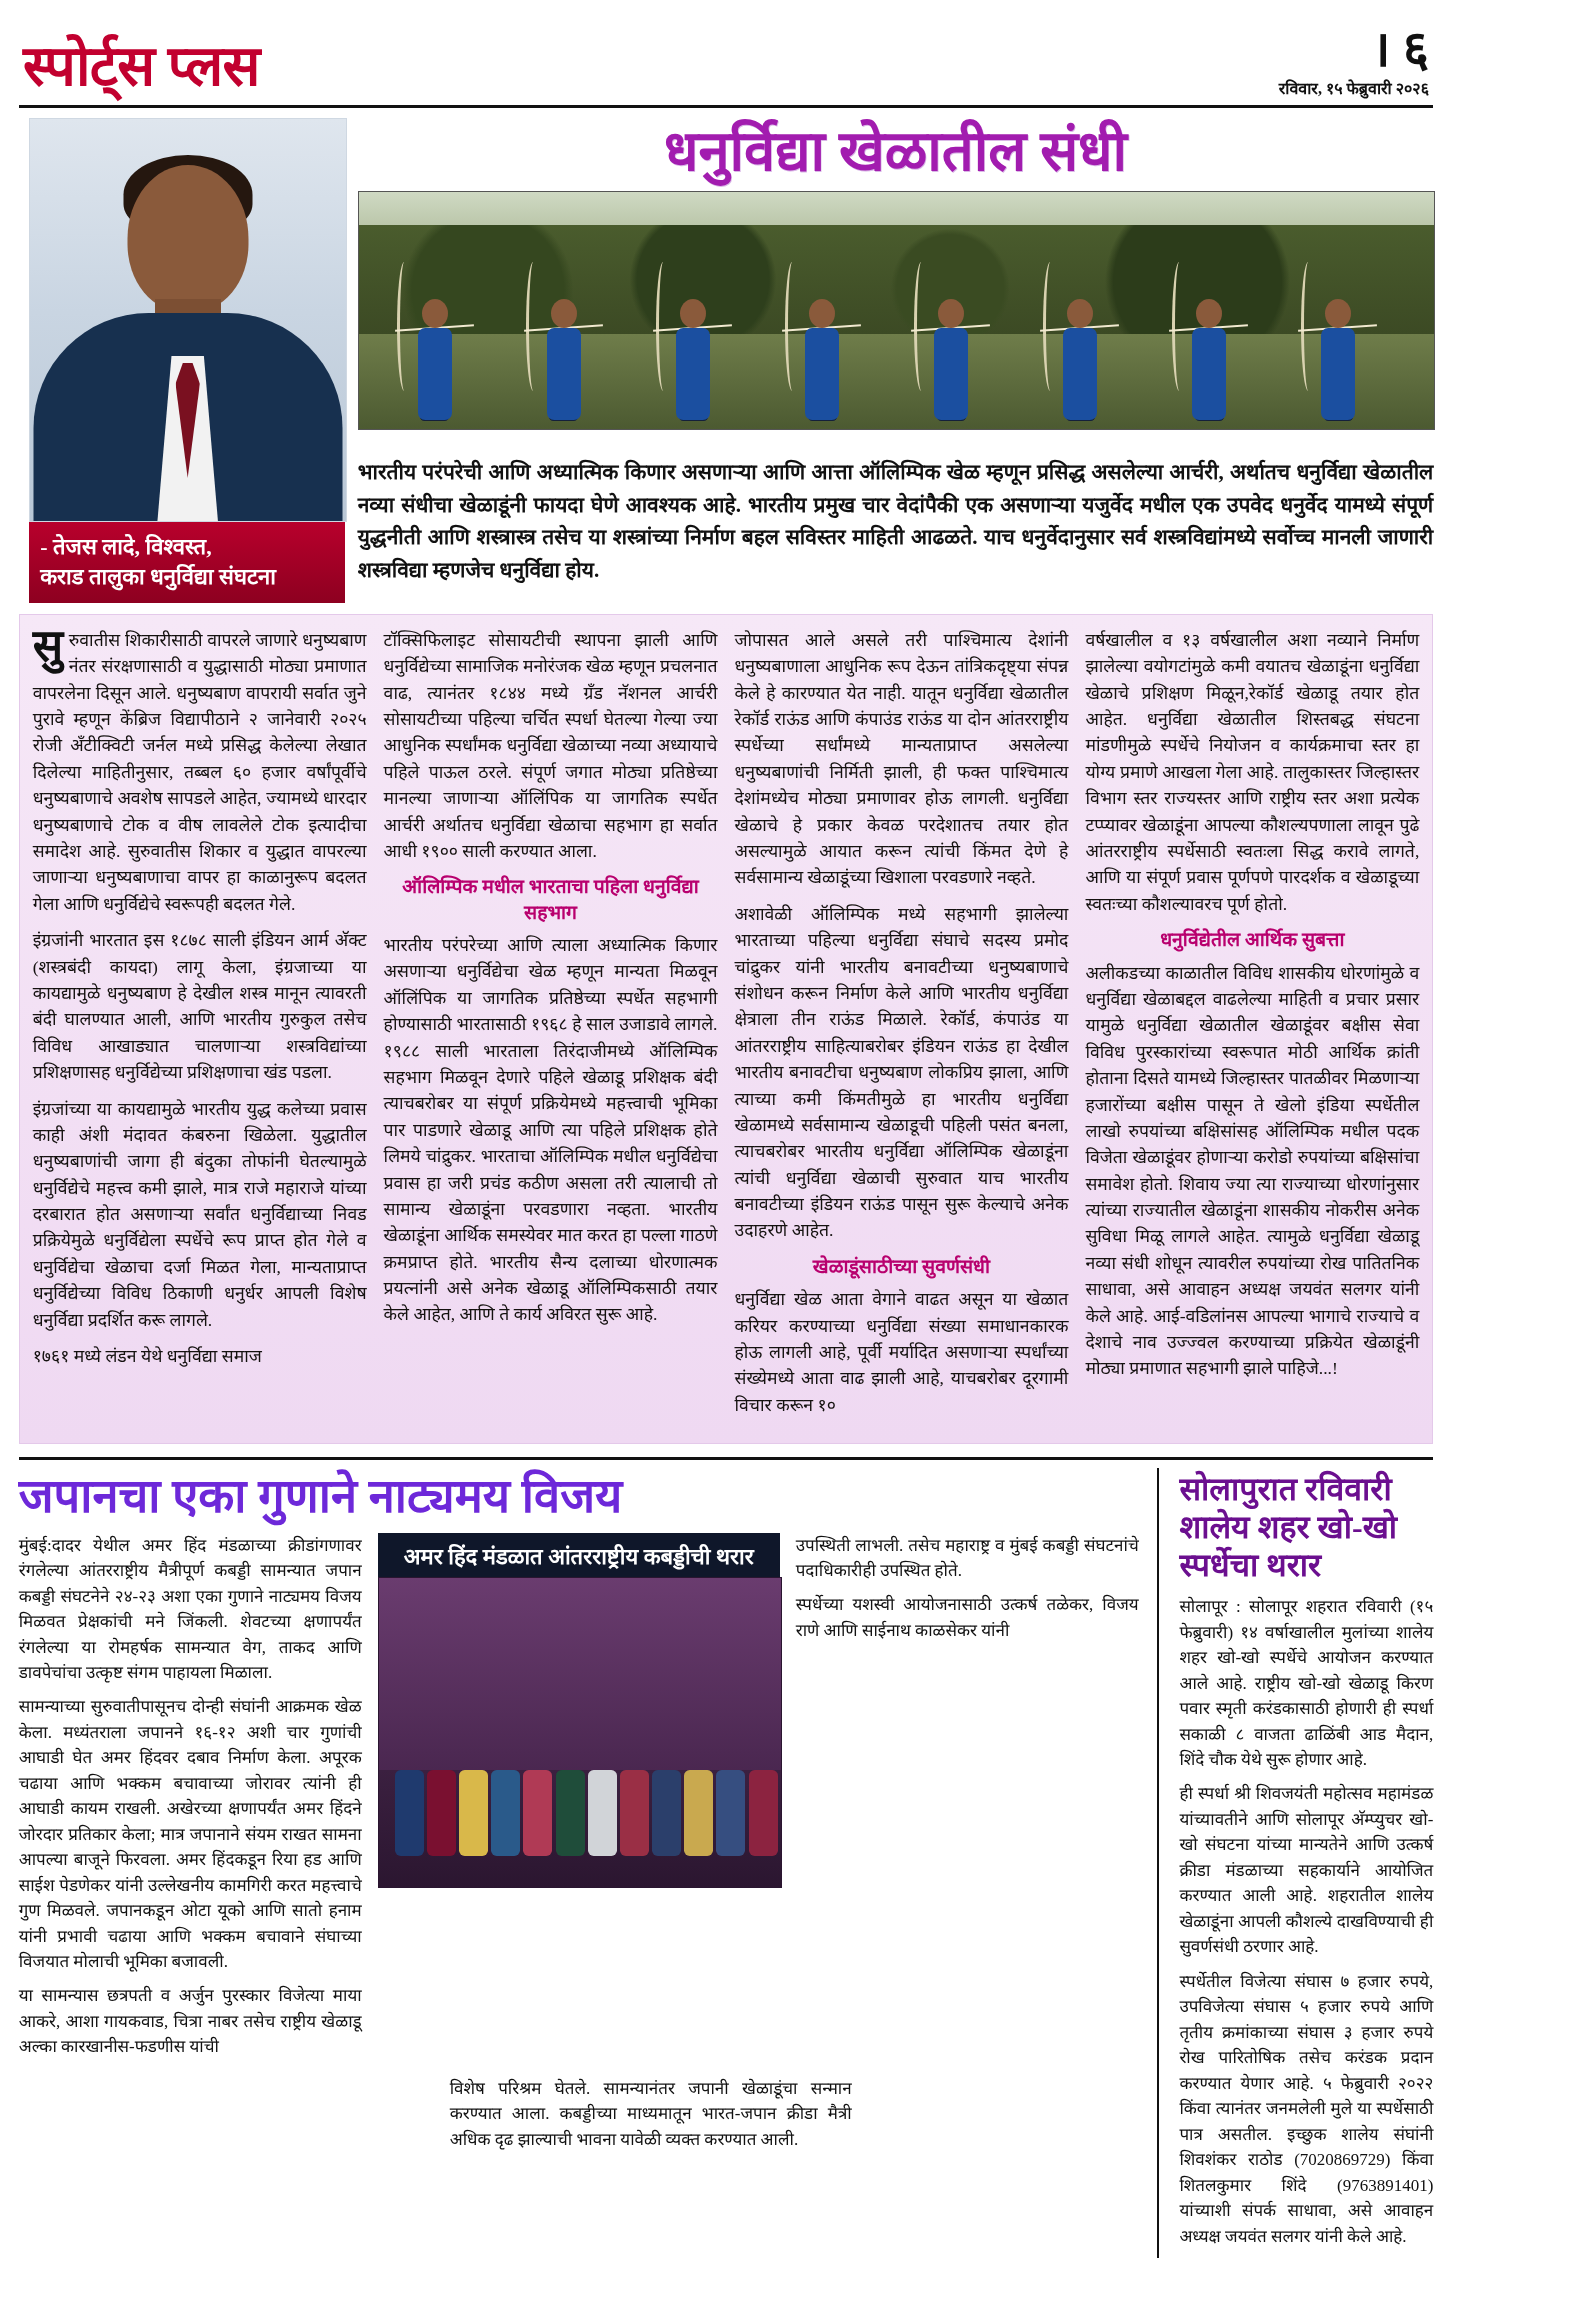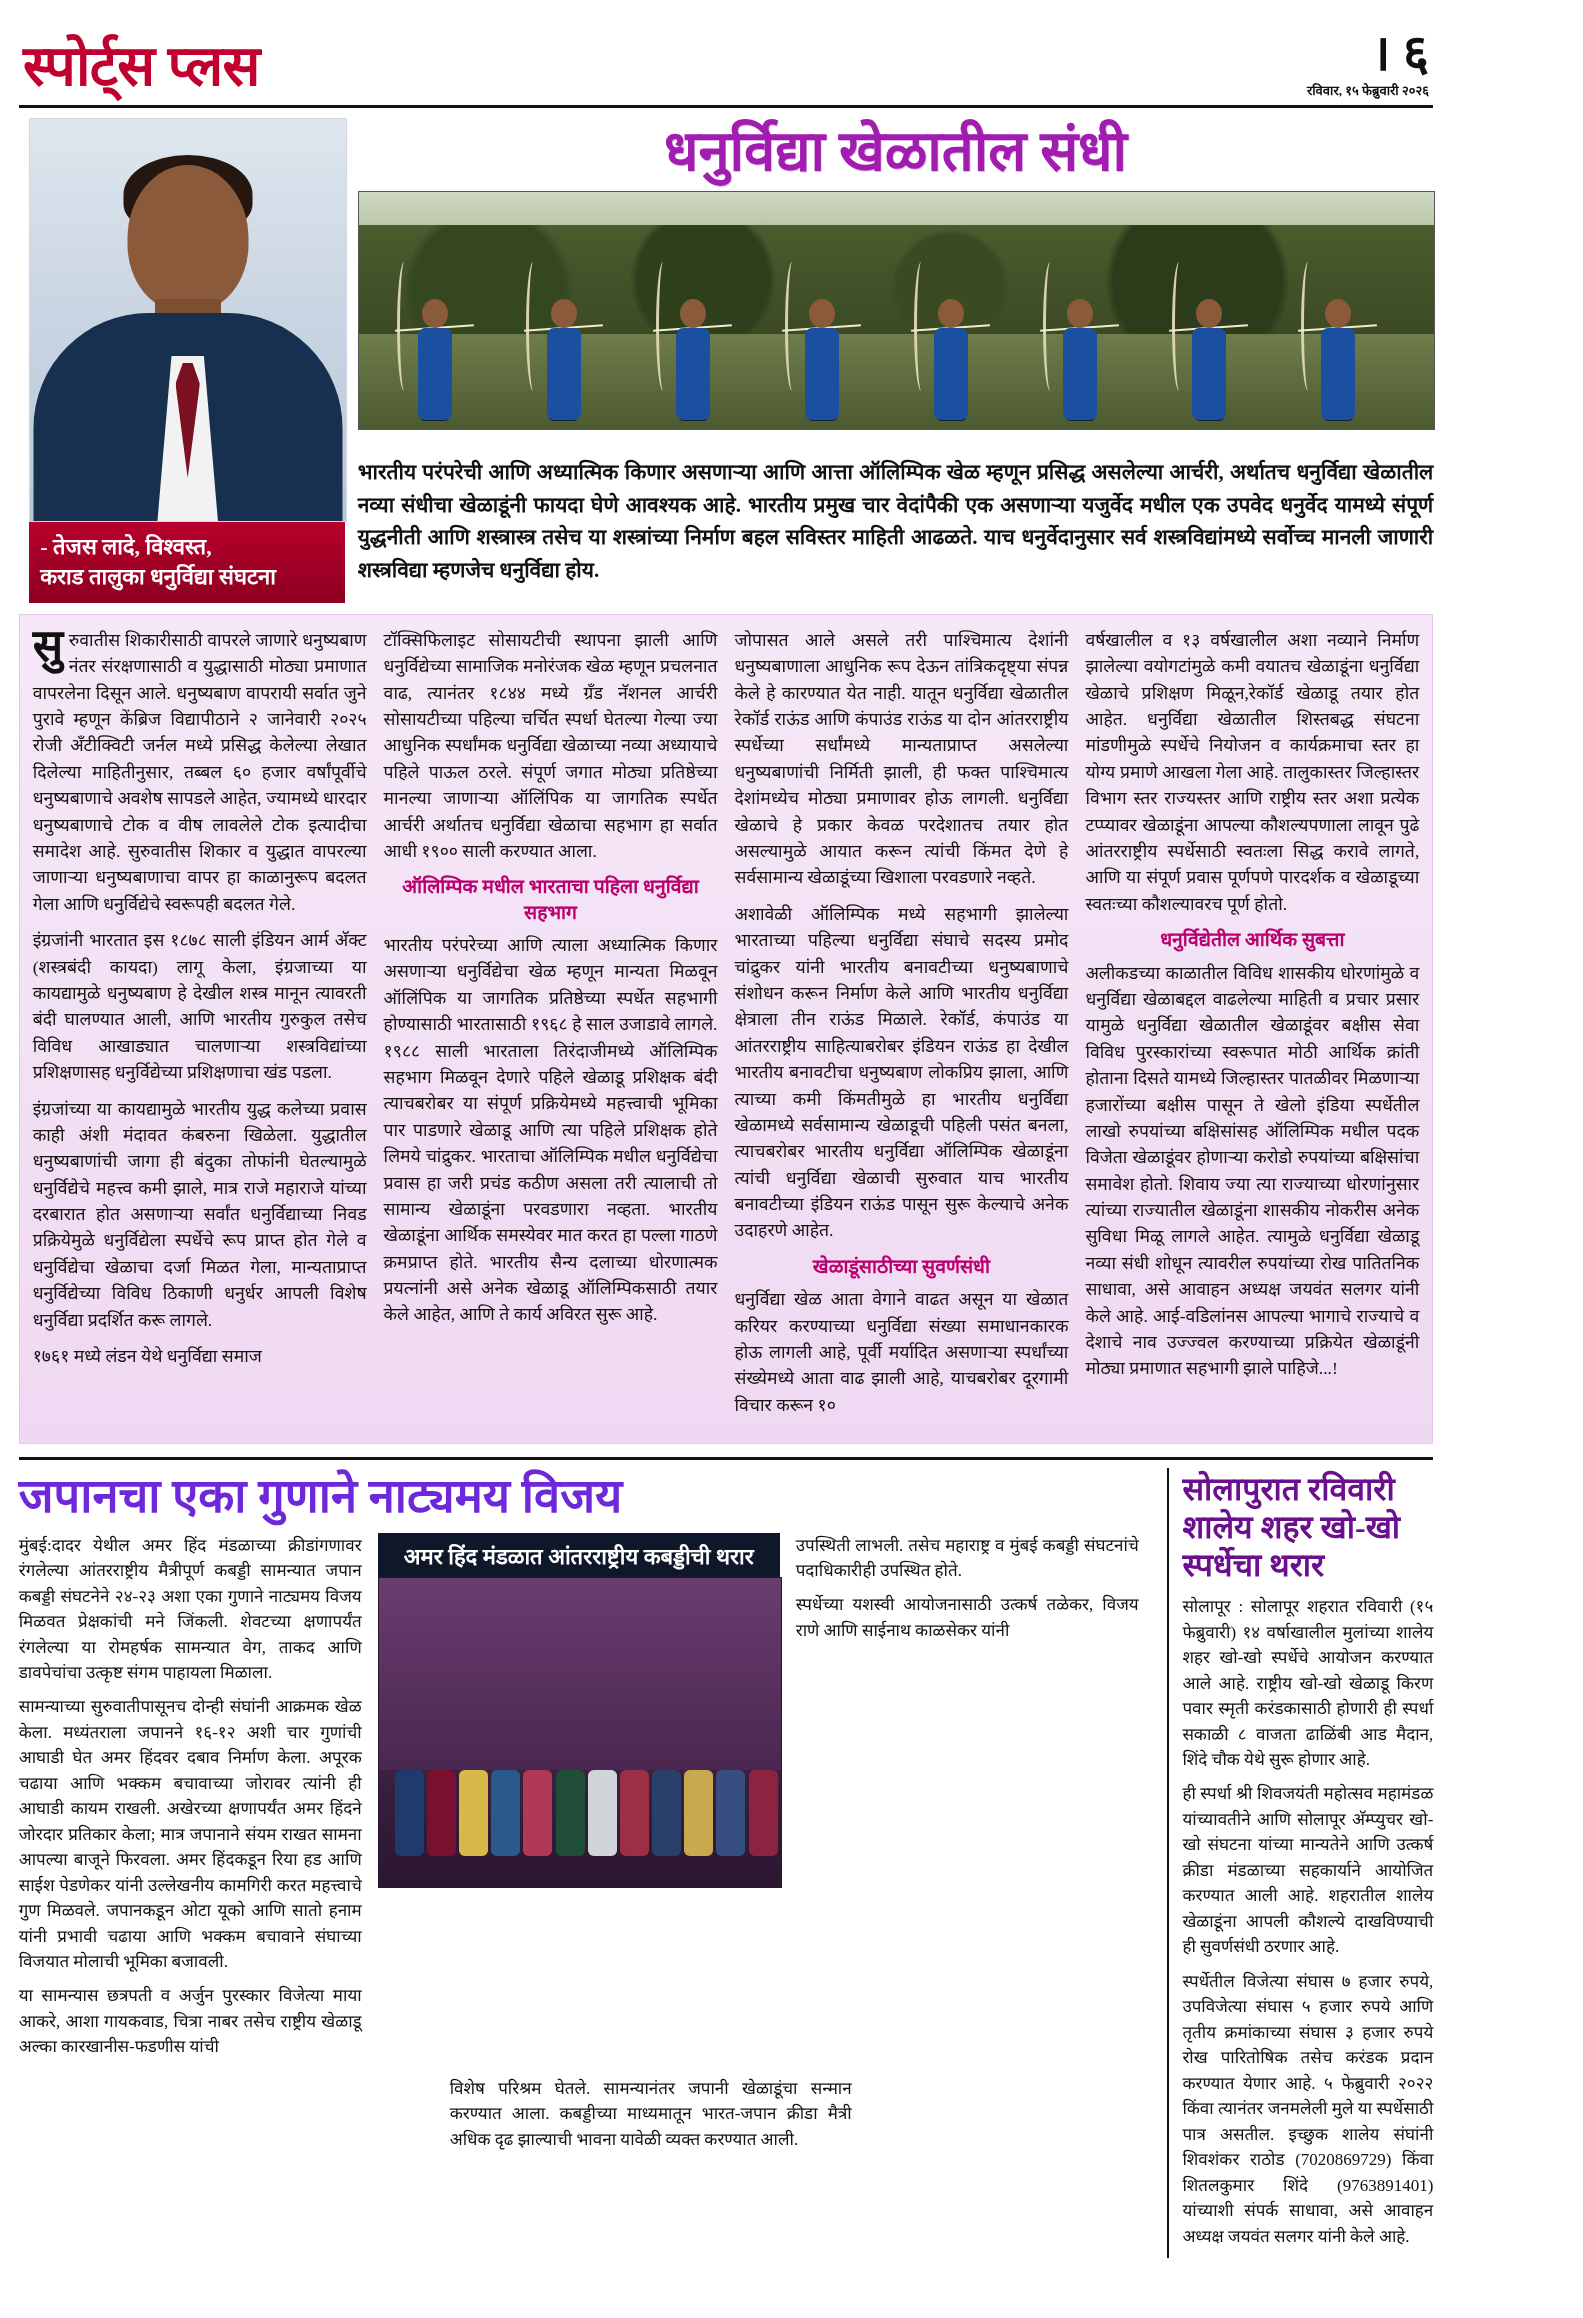--- a/index.html
+++ b/index.html
@@ -4,21 +4,21 @@
 <style>
   html,body{margin:0;padding:0;background:#ffffff;}
   body{width:1583px;height:2319px;font-family:"Liberation Sans",sans-serif;color:#111;}
   .page{position:relative;width:1452px;height:2319px;background:#fff;box-sizing:border-box;padding:0 18.7px;}
 
   
   .masthead{position:relative;height:108px;border-bottom:3.6px solid #111;display:flex;align-items:flex-end;justify-content:space-between;padding:0 4.3px 4.3px 4.3px;box-sizing:border-box;}
   .masthead-title{font-family:"Liberation Serif",serif;font-weight:bold;font-size:56px;color:#c2002f;letter-spacing:-0.7px;line-height:1;padding-bottom:7.2px;}
   .masthead-right{text-align:right;padding-bottom:1.4px;}
   .page-number{font-family:"Liberation Serif",serif;font-weight:bold;font-size:50px;line-height:0.95;color:#111;}
-  .issue-date{font-family:"Liberation Serif",serif;font-weight:bold;font-size:13px;color:#111;margin-top:4.3px;}
+  .issue-date{font-family:"Liberation Serif",serif;font-weight:bold;font-size:16px;color:#111;margin-top:4.3px;}
 
   
   .hero{display:flex;gap:13px;margin-top:10px;}
   .hero-left{width:316px;flex:0 0 316px;padding-left:10px;}
   .portrait{width:316px;height:402px;background:linear-gradient(180deg,#dfe6ee 0%,#c9d5e2 48%,#b9c7d6 100%);position:relative;overflow:hidden;border:0.7px solid #cfd8e2;}
   .portrait .head{position:absolute;left:50%;transform:translateX(-50%);top:46px;width:121px;height:147px;background:#8a5a3b;border-radius:50% 50% 46% 46%;}
   .portrait .hair{position:absolute;left:50%;transform:translateX(-50%);top:36px;width:129px;height:79px;background:#25170f;border-radius:50% 50% 38% 38%;}
   .portrait .neck{position:absolute;left:50%;transform:translateX(-50%);top:180px;width:66px;height:50px;background:#7c4f33;}
   .portrait .body{position:absolute;left:50%;transform:translateX(-50%);bottom:0;width:309px;height:208px;background:#17304f;border-radius:115px 115px 0 0;}
   .portrait .shirt{position:absolute;left:50%;transform:translateX(-50%);bottom:0;width:108px;height:165px;background:#f2f2f2;clip-path:polygon(35% 0,65% 0,78% 100%,22% 100%);}
@@ -48,21 +48,21 @@
   .col p.first{text-indent:0;}
   .dropcap{float:left;font-family:"Liberation Serif",serif;font-weight:bold;font-size:45px;line-height:33px;padding:2.9px 5.7px 0 0;color:#111;}
   .subhead{font-family:"Liberation Serif",serif;font-weight:bold;font-size:19.4px;color:#b8006e;text-align:center;margin:2.9px 0 7.2px 0;line-height:1.3;}
 
   
   .rule{border-top:3.6px solid #111;margin:13px 0 8.6px 0;}
 
   
   .bottom{display:flex;gap:18.7px;}
   .bottom-left{flex:0 0 1120px;}
-  .bottom-right{flex:1;border-left:2.2px solid #111;padding-left:13px;margin-left:10px;}
+  .bottom-right{flex:1;border-left:2.2px solid #111;padding-left:20px;}
   .bl-headline{font-family:"Liberation Serif",serif;font-weight:bold;font-size:47px;line-height:1.1;color:#6d28d9;margin:2.9px 0 10px 0;}
   .br-headline{font-family:"Liberation Serif",serif;font-weight:bold;font-size:32px;line-height:1.18;color:#6b0f8f;margin:2.9px 0 10px 0;}
   .bl-grid{display:flex;gap:16px;}
   .bl-col{flex:1;}
   .photo-col{flex:0 0 402px;}
   .photo-caption-top{background:#0f172a;color:#fff;font-family:"Liberation Serif",serif;font-weight:bold;font-size:22px;text-align:center;padding:7.2px 4.3px;}
   .group-photo{width:100%;height:309px;background:linear-gradient(180deg,#4d2b52 0%,#3a1f40 100%);position:relative;overflow:hidden;border:0.7px solid #2a1530;}
   .group-photo .stagewall{position:absolute;inset:0 0 38% 0;background:linear-gradient(180deg,#6a3c6f,#4a2750);}
   .group-photo .floor{position:absolute;left:0;right:0;bottom:0;height:38%;background:linear-gradient(180deg,#3b2040,#2b1630);}
   .ppl{position:absolute;bottom:10%;width:29px;height:86px;border-radius:5.7px;}

